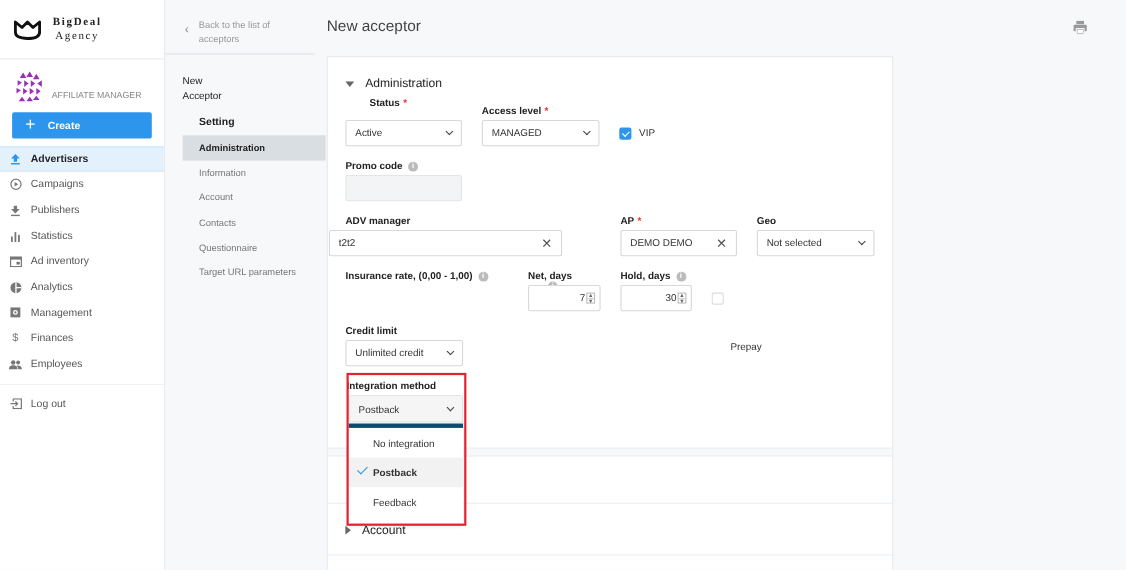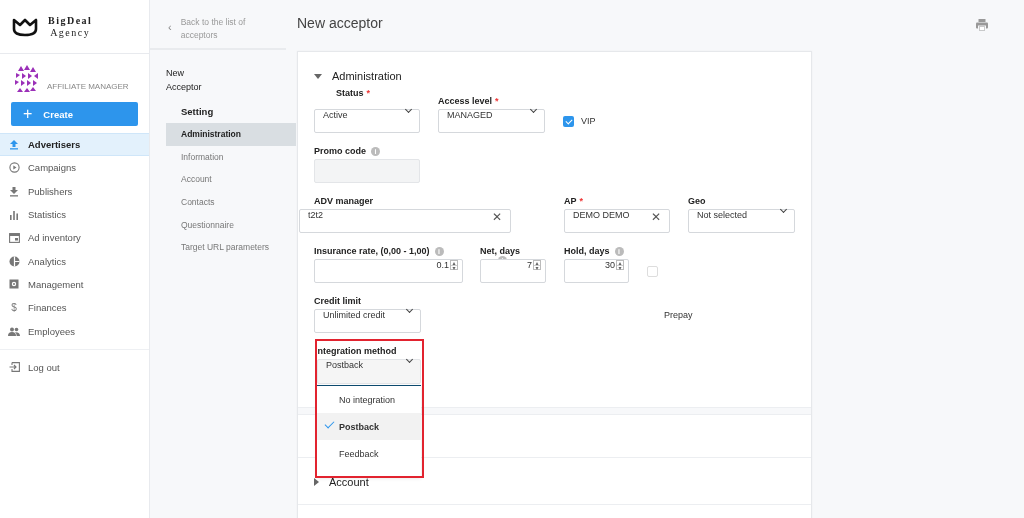--- a/index.html
+++ b/index.html
@@ -40,40 +40,40 @@
     .page-title { position: absolute; left: 297px; top: 15px; font-size: 14px; color: #444; }
     .print-icon { position: absolute; left: 975px; top: 18px; width: 14px; height: 14px; cursor: pointer; }
     .card { position: absolute; left: 297px; top: 51px; width: 515px; height: 470px; background: #fff; border: 1px solid #e6e8eb; box-shadow: 0 0 2px rgba(0,0,0,0.04); }
     .section-head { position: absolute; left: 16px; top: 18px; display: flex; align-items: center; font-size: 11px; color: #222; cursor: pointer; }
     .tri-down { width: 0; height: 0; border-left: 4px solid transparent; border-right: 4px solid transparent; border-top: 5px solid #666; margin-right: 10px; }
     .tri-right { width: 0; height: 0; border-top: 4px solid transparent; border-bottom: 4px solid transparent; border-left: 5px solid #666; margin-right: 10px; }
 
     .lbl { position: absolute; font-size: 9px; color: #222; font-weight: bold; display: flex; align-items: center; }
     .lbl .req { color: #e33; margin-left: 3px; }
     .lbl .info { display: inline-block; width: 9px; height: 9px; border-radius: 50%; background: #bbb; color: #fff; font-size: 7px; line-height: 9px; text-align: center; margin-left: 5px; font-weight: bold; }
-    .field { position: absolute; height: 24px; border: 1px solid #d5d8dc; border-radius: 2px; background: #fff; display: flex; padding: 0 8px; font-size: 9px; color: #333; cursor: pointer; }
+    .field { position: absolute; height: 24px; border: 1px solid #d5d8dc; border-radius: 2px; background: #fff; display: flex; align-items: center; padding: 0 8px; font-size: 9px; color: #333; cursor: pointer; }
     .field .val { flex: 1; }
     .field .caret { width: 5px; height: 5px; border-right: 1.2px solid #444; border-bottom: 1.2px solid #444; transform: rotate(45deg); margin-top: -3px; }
     .field .clear { font-size: 12px; color: #555; }
     .field.num { justify-content: flex-end; padding-right: 4px; }
     .field.num .val { text-align: right; flex: 1; }
     .spin { width: 8px; height: 10px; border: 1px solid #bbb; margin-left: 1px; font-size: 6px; line-height: 4px; text-align: center; color: #666; display: flex; flex-direction: column; }
     .spin i { font-style: normal; flex: 1; border-bottom: 1px solid #ccc; }
     .spin i:last-child { border-bottom: none; }
     .field.disabled { background: #f3f4f5; border-color: #e3e5e8; }
     .field.grey { background: #f5f5f5; }
 
     .checkbox { position: absolute; width: 11px; height: 11px; border-radius: 2px; display: flex; align-items: center; justify-content: center; cursor: pointer; }
     .checkbox.on { background: #2d95ec; }
     .checkbox.on::after { content: ""; width: 5px; height: 3px; border-left: 1.5px solid #fff; border-bottom: 1.5px solid #fff; transform: rotate(-45deg); margin-top: -2px; }
     .checkbox.off { border: 1px solid #ddd; background: #fff; }
     .cb-label { position: absolute; font-size: 9px; color: #333; }
 
     .highlight { position: absolute; left: 17px; top: 287px; width: 109px; height: 139px; border: 2px solid #e2232f; }
-    .dropdown { position: absolute; left: 19px; top: 333px; width: 104px; height: 91px; background: #fff; box-shadow: 0 2px 4px rgba(0,0,0,0.12); border-top: 1px solid #0c4a6e; }
+    .dropdown { position: absolute; left: 19px; top: 333px; width: 104px; height: 91px; background: #fff; box-shadow: 0 2px 4px rgba(0,0,0,0.12); border-top: 4px solid #0c4a6e; }
     .dd-item { height: 27px; display: flex; align-items: center; padding-left: 22px; font-size: 9px; color: #333; position: relative; cursor: pointer; }
     .dd-item.selected { background: #f2f2f2; }
     .dd-item .check { position: absolute; left: 8px; top: 8px; width: 9px; height: 5px; border-left: 1.5px solid #2d95ec; border-bottom: 1.5px solid #2d95ec; transform: rotate(-45deg); }
 
     .hsep { position: absolute; left: 0; width: 513px; height: 1px; background: #eceef1; }
     .sec-band { position: absolute; left: 0; width: 513px; height: 8px; background: #f7f8fa; border-top: 1px solid #eceef1; border-bottom: 1px solid #eceef1; }
   </style>
 </head>
 <body>
 
@@ -294,27 +294,20 @@
   </div>
   <div class="field" style="left:390px; top:157px; width:107px;">
     <span class="val">Not selected</span>
     <span class="caret"></span>
   </div>
 
   <div class="lbl" style="left:16px; top:194px;">
     <span>Insurance rate, (0,00 - 1,00)</span>
     <span class="info">i</span>
   </div>
-  <div class="field num" style="left:16px; top:207px; width:149px;">
-    <span class="val">0.1</span>
-    <span class="spin">
-        <i>▴</i>
-        <i>▾</i>
-      </span>
-  </div>
 
   <div class="lbl" style="left:182px; top:194px;flex-direction:column;">
     <span>Net, days</span>
     <span class="info">i</span>
   </div>
   <div class="field num" style="left:182px; top:207px; width:66px;">
     <span class="val">7</span>
     <span class="spin">
         <i>▴</i>
         <i>▾</i>

